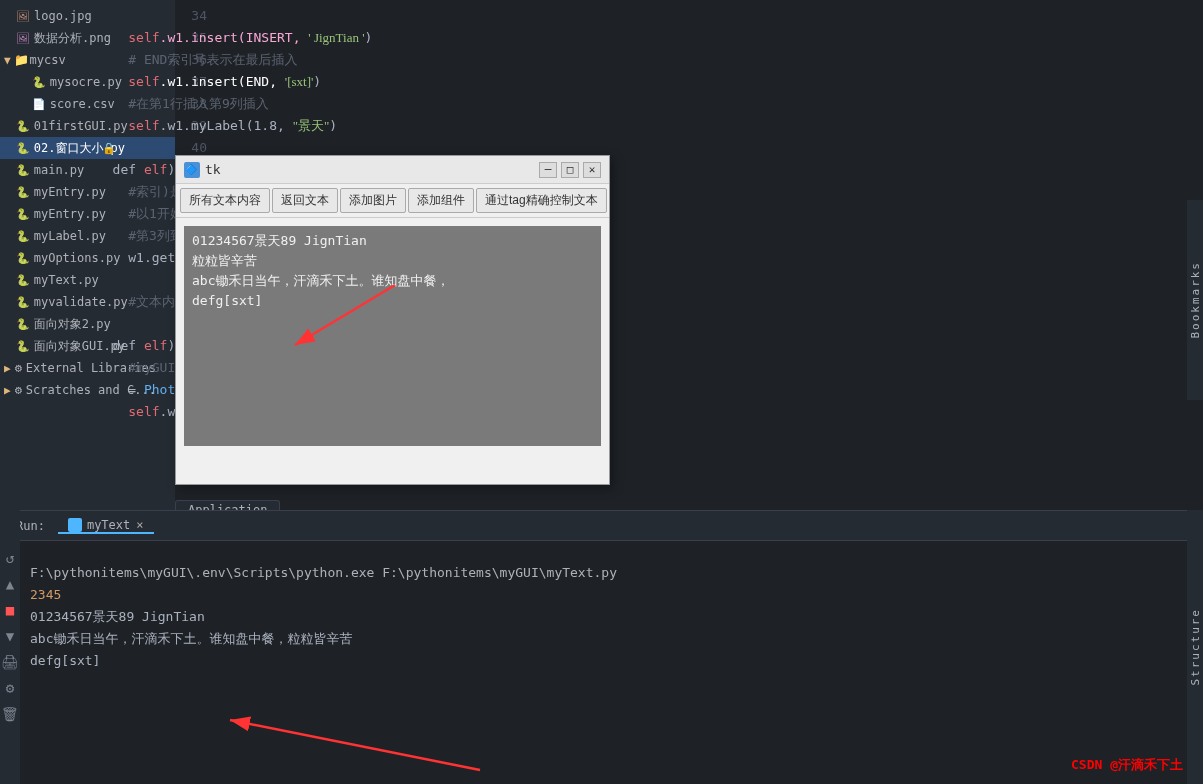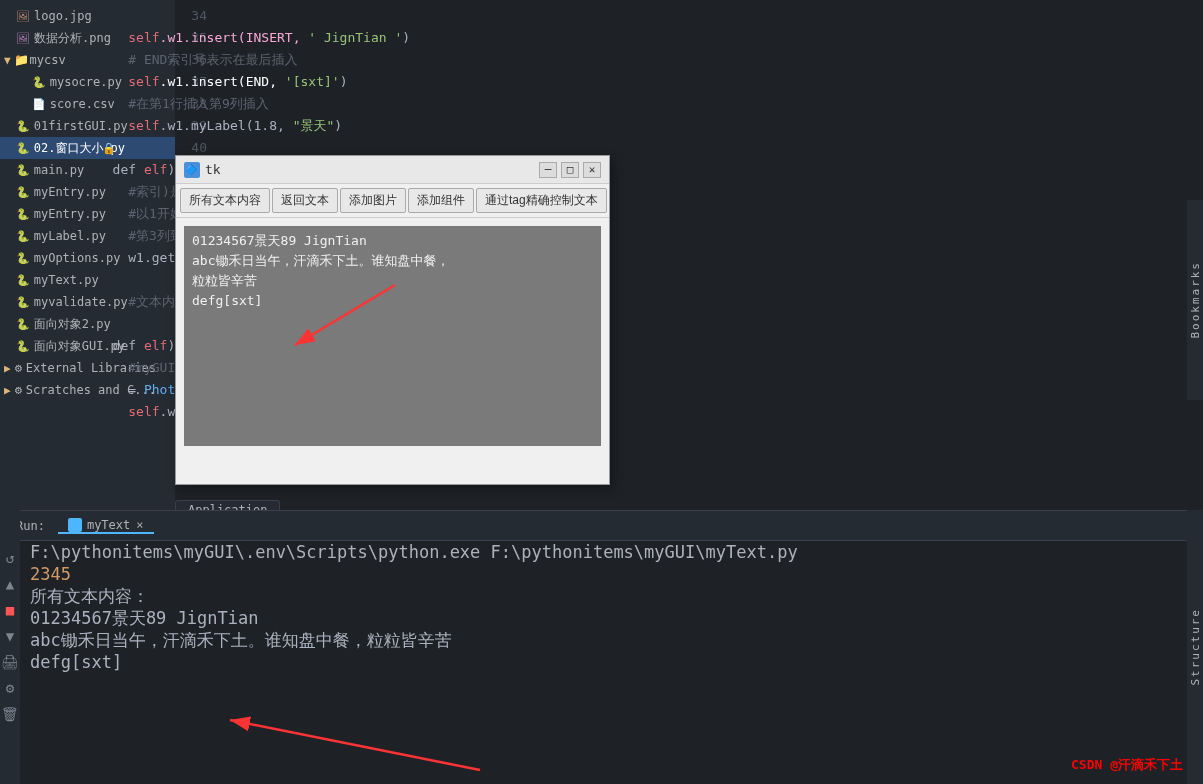--- a/index.html
+++ b/index.html
@@ -68,21 +68,21 @@
       line-height: 22px;
       color: #abb2bf;
     }
 
     .code-line {
       height: 22px;
       white-space: pre;
     }
 
     .kw-self { color: #e06c75; }
-    .kw-string { color: #98c379; }
+    .kw-string { color: #98c379; font-family: Liberation Serif, serif; }
     .kw-comment { color: #5c6370; }
     .kw-func { color: #61afef; }
 
     
     .run-panel {
       position: absolute;
       left: 0;
       top: 510px;
       right: 0;
       bottom: 0;
@@ -345,24 +345,24 @@
       line-height: 22px;
     }
 
     
     .run-output-area {
       position: absolute;
       left: 20px;
       top: 540px;
       right: 16px;
       bottom: 0;
-      font-size: 17px;
+      font-size: 13px;
       color: #abb2bf;
       line-height: 22px;
-      padding: 1px 10px;
+      padding: 22px 10px;
     }
 
     .run-output-line {
       white-space: pre;
     }
 
     .output-path { color: #aeb2b8; }
     .output-number { color: #d19a66; }
     .output-chinese { color: #abb2bf; }
   </style>
@@ -541,22 +541,22 @@
     <div class="tk-toolbar">
       <button class="tk-toolbar-btn">所有文本内容</button>
       <button class="tk-toolbar-btn">返回文本</button>
       <button class="tk-toolbar-btn">添加图片</button>
       <button class="tk-toolbar-btn">添加组件</button>
       <button class="tk-toolbar-btn">通过tag精确控制文本</button>
     </div>
     <div class="tk-content">
       <div class="tk-text">
         <div>01234567景天89 JignTian</div>
+        <div>粒粒皆辛苦</div>
         <div>abc锄禾日当午，汗滴禾下土。谁知盘中餐，</div>
-        <div>粒粒皆辛苦</div>
         <div>defg[sxt]</div>
       </div>
     </div>
   </div>
 
   <svg class="red-arrow-1" viewBox="0 0 435 330" xmlns="http://www.w3.org/2000/svg">
     <defs>
       <marker id="arrowhead1" markerWidth="8" markerHeight="6" refX="8" refY="3" orient="auto">
         <polygon points="0 0, 8 3, 0 6" fill="#ff3333"></polygon>
       </marker>
@@ -581,21 +581,20 @@
     <div class="left-btn" style="color:#ff5555">■</div>
     <div class="left-btn">▼</div>
     <div class="left-btn">🖨</div>
     <div class="left-btn">⚙</div>
     <div class="left-btn">🗑</div>
   </div>
 
   <div class="run-output-area">
     <div class="run-output-line output-path">F:\pythonitems\myGUI\.env\Scripts\python.exe F:\pythonitems\myGUI\myText.py</div>
     <div class="run-output-line output-number">2345</div>
-    <div class="run-output-line output-chinese">所有文本内容：</div>
     <div class="run-output-line output-chinese">01234567景天89 JignTian</div>
     <div class="run-output-line output-chinese">abc锄禾日当午，汗滴禾下土。谁知盘中餐，粒粒皆辛苦</div>
     <div class="run-output-line output-chinese">defg[sxt]</div>
   </div>
 
   <svg style="position:absolute;left:0;top:510px;width:700px;height:274px;pointer-events:none;z-index:11;" viewBox="0 0 700 274" xmlns="http://www.w3.org/2000/svg">
     <defs>
       <marker id="arrowhead2" markerWidth="8" markerHeight="6" refX="8" refY="3" orient="auto">
         <polygon points="0 0, 8 3, 0 6" fill="#ff3333"></polygon>
       </marker>

